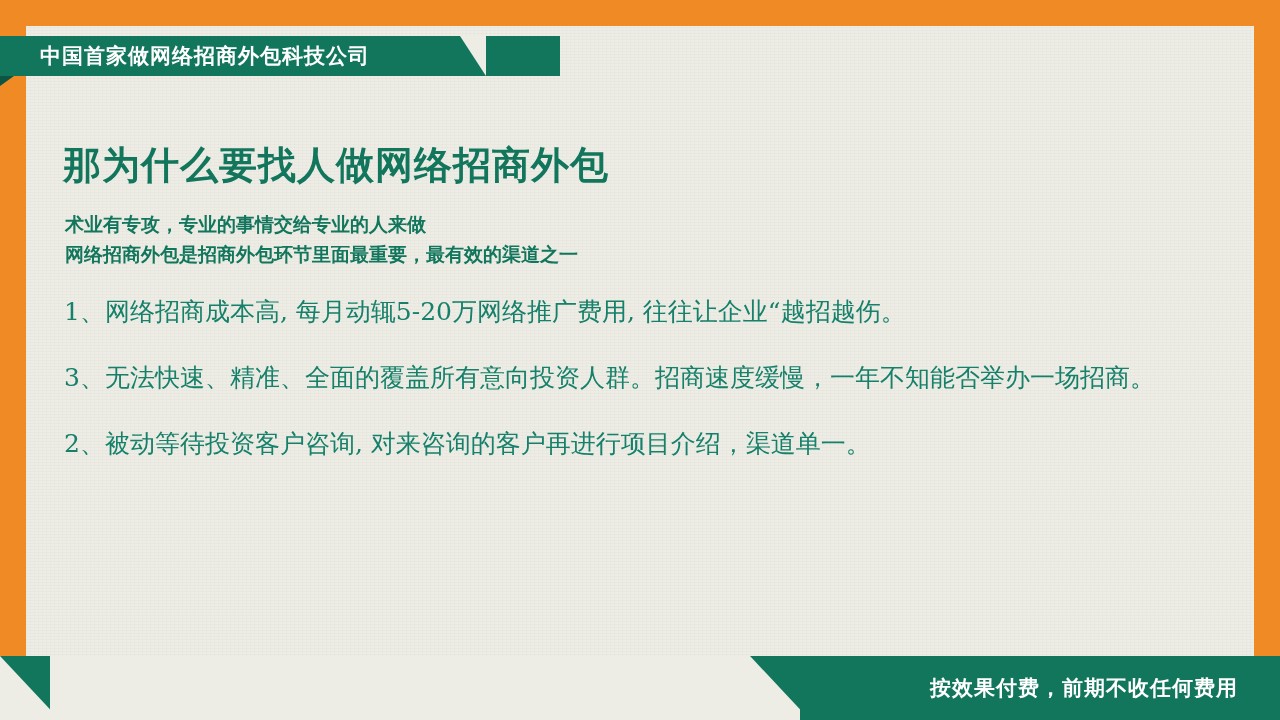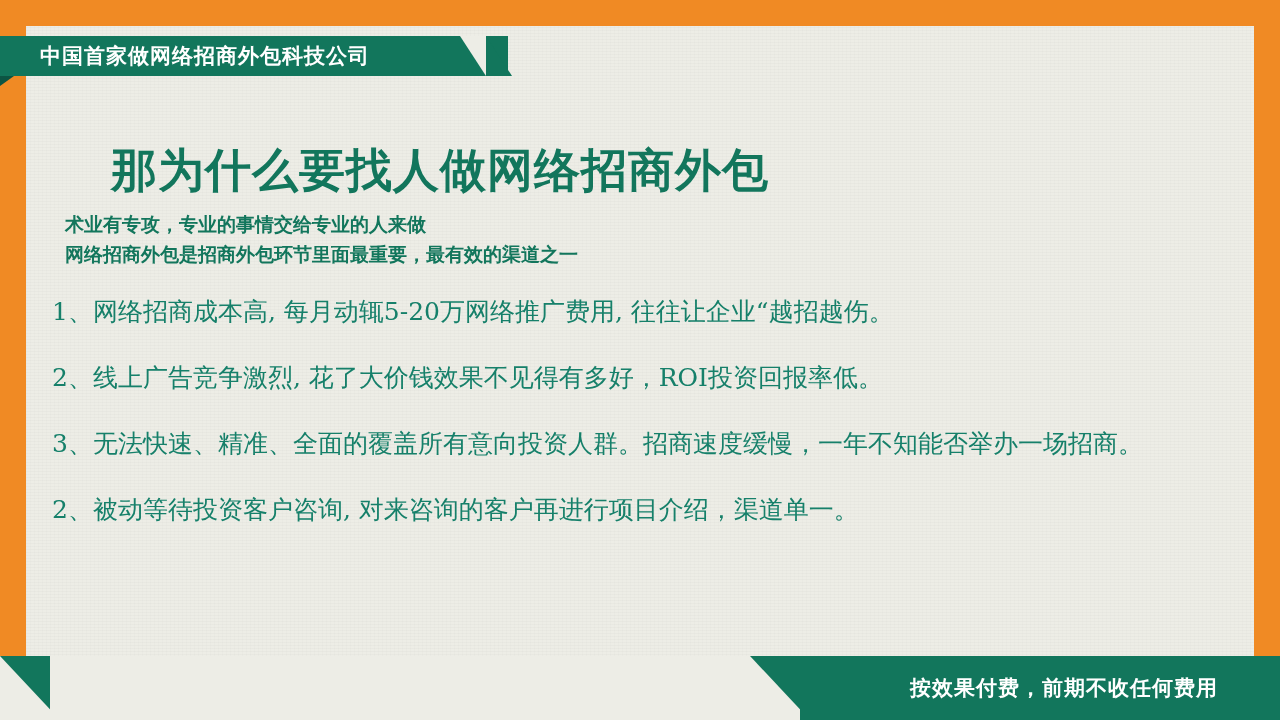--- a/index.html
+++ b/index.html
@@ -31,21 +31,21 @@
     background-image:
       repeating-linear-gradient(0deg, rgba(0,0,0,0.018) 0px, rgba(0,0,0,0.018) 1px, rgba(255,255,255,0.0) 1px, rgba(255,255,255,0.0) 3px),
       repeating-linear-gradient(90deg, rgba(0,0,0,0.012) 0px, rgba(0,0,0,0.012) 1px, rgba(255,255,255,0.0) 1px, rgba(255,255,255,0.0) 4px);
   }
   
   .top-ribbon {
     position: absolute;
     left: 0px;
     top: 36px;
     height: 40px;
-    width: 508px;
+    width: 560px;
     background: #12765C;
     display: flex;
     align-items: center;
   }
   .top-ribbon-text {
     color: #ffffff;
     font-size: 21px;
     font-weight: bold;
     letter-spacing: 1px;
     margin-left: 40px;
@@ -77,40 +77,39 @@
     height: 0;
     border-top: 10px solid #0c5543;
     border-right: 14px solid transparent;
   }
 
   
   .headline {
     position: absolute;
     left: 63px;
     top: 140px;
-    font-size: 46px;
+    font-size: 38px;
     font-weight: bold;
     color: #12765C;
     letter-spacing: 1px;
-    margin-left: 48px;
   }
   .subline {
     position: absolute;
     left: 65px;
     top: 210px;
     font-size: 19px;
     font-weight: bold;
     color: #12765C;
     line-height: 30px;
   }
 
   
   .points {
     position: absolute;
-    left: 52px;
+    left: 64px;
     top: 292px;
     width: 1135px;
     font-family: "DejaVu Serif", "Liberation Serif", serif;
     color: #16806A;
     font-size: 25px;
     line-height: 39px;
   }
   .point {
     margin-bottom: 27px;
   }
@@ -137,21 +136,21 @@
     position: absolute;
     left: 50px;
     bottom: 0px;
     width: 750px;
     height: 64px;
     background: #EDEDE6;
     clip-path: polygon(0 0, 700px 0, 760px 64px, 0 64px);
   }
   .bottom-text {
     position: absolute;
-    right: 62px;
+    right: 42px;
     bottom: 0px;
     height: 64px;
     display: flex;
     align-items: center;
     color: #ffffff;
     font-size: 21px;
     font-weight: bold;
     letter-spacing: 1px;
   }
 </style>
@@ -171,21 +170,20 @@
 
   <div class="headline">那为什么要找人做网络招商外包</div>
 
   <div class="subline">
     <div>术业有专攻，专业的事情交给专业的人来做</div>
     <div>网络招商外包是招商外包环节里面最重要，最有效的渠道之一</div>
   </div>
 
   <div class="points">
     <div class="point">1、网络招商成本高, 每月动辄5-20万网络推广费用, 往往让企业“越招越伤。</div>
-    <div class="point">2、线上广告竞争激烈, 花了大价钱效果不见得有多好，ROI投资回报率低。</div>
     <div class="point">3、无法快速、精准、全面的覆盖所有意向投资人群。招商速度缓慢，一年不知能否举办一场招商。</div>
     <div class="point">2、被动等待投资客户咨询, 对来咨询的客户再进行项目介绍，渠道单一。</div>
   </div>
 
   <div class="bottom-bar"></div>
   <div class="bottom-cut"></div>
   <div class="bottom-notch"></div>
   <div class="bottom-text">按效果付费，前期不收任何费用</div>
 
 </div>

